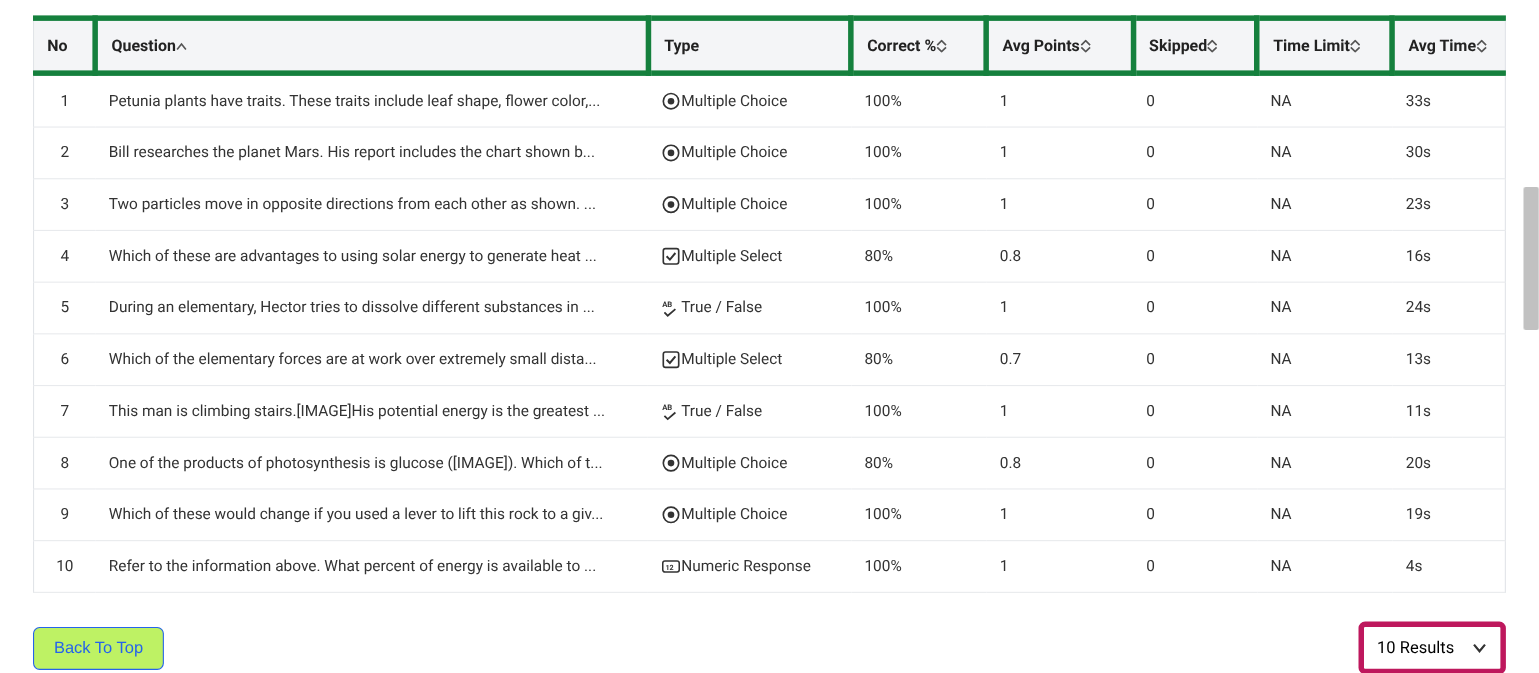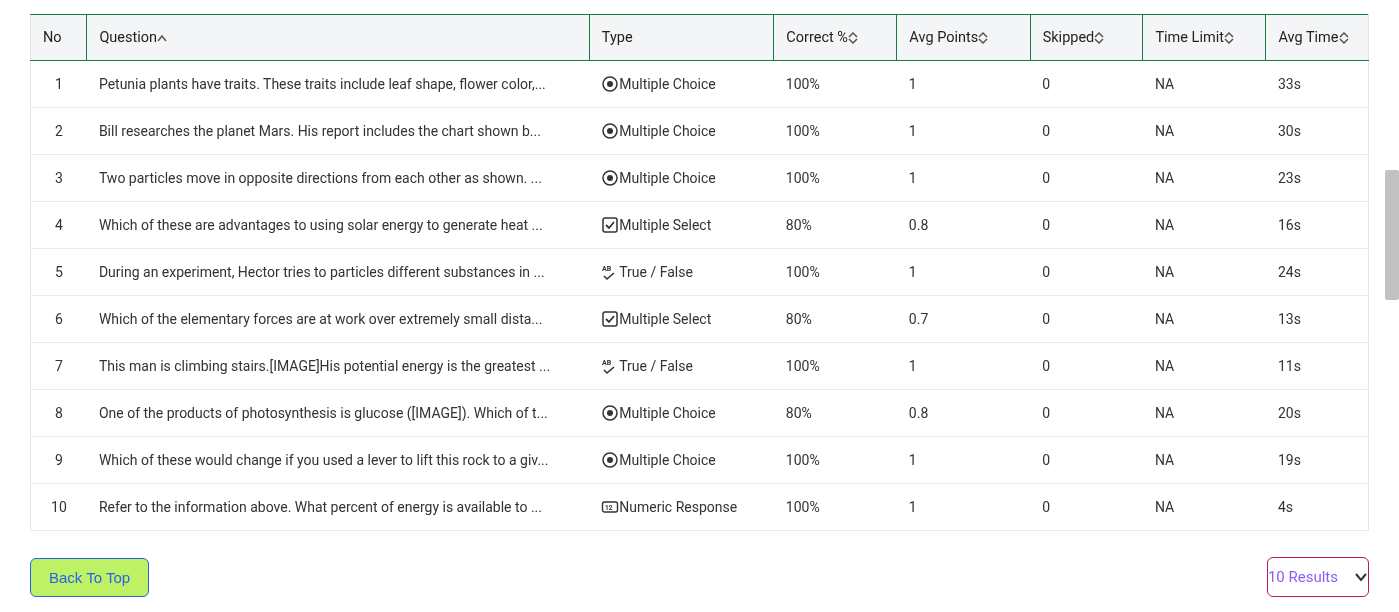--- a/index.html
+++ b/index.html
@@ -24,23 +24,23 @@
     width: 100%;
     border-collapse: collapse;
     border: 1px solid #e1e4e8;
     margin-top: 14px;
     table-layout: fixed;
   }
   thead tr { background: #f4f5f7; }
   th {
     text-align: left;
     padding: 14px 12px;
-    font-weight: 400;
+    font-weight: 700;
     color: #222;
-    border: 1px solid #15803d;
+    border: 5px solid #15803d;
     white-space: nowrap;
     font-size: 14.5px;
   }
   td {
     padding: 14px 12px;
     border: 1px solid #e8eaed;
     border-left: none;
     border-right: none;
     color: #333;
     white-space: nowrap;
@@ -82,26 +82,26 @@
   .back-btn {
     border: 1px solid #2563eb;
     color: #2563eb;
     background: #bef264;
     padding: 10px 18px;
     border-radius: 6px;
     font-size: 15px;
     cursor: pointer;
   }
   .results-dd {
-    border: 1px solid #be185d;
+    border: 5px solid #be185d;
     background: #fff;
-    padding: 10px 0;
+    padding: 10px 12px;
     border-radius: 6px;
     font-size: 15px;
-    color: #8b5cf6;
+    color: #000000;
     display: inline-flex;
     align-items: center;
     gap: 16px;
     cursor: pointer;
   }
   .chev { display:inline-flex; }
   .chev svg { width: 14px; height: 10px; stroke:#333; fill:none; stroke-width:2;}
   .q-text {
     overflow: hidden; text-overflow: ellipsis; white-space: nowrap; display:block;
   }
@@ -286,21 +286,21 @@
         </td>
         <td>80%</td>
         <td>0.8</td>
         <td>0</td>
         <td>NA</td>
         <td>16s</td>
       </tr>
       <tr>
         <td class="col-no">5</td>
         <td>
-          <span class="q-text">During an experiment, Hector tries to particles different substances in ...</span>
+          <span class="q-text">During an elementary, Hector tries to dissolve different substances in ...</span>
         </td>
         <td>
           <span class="type-cell">
             <span class="type-icon">
     <svg viewBox="0 0 18 18">
                 <text x="1" y="8" font-size="7" fill="#333" stroke="none" font-weight="700">AB</text>
                 <path d="M3 13 L6 16 L13 10" stroke-width="1.6"></path>
               </svg>
   </span>
             <span>True / False</span>

